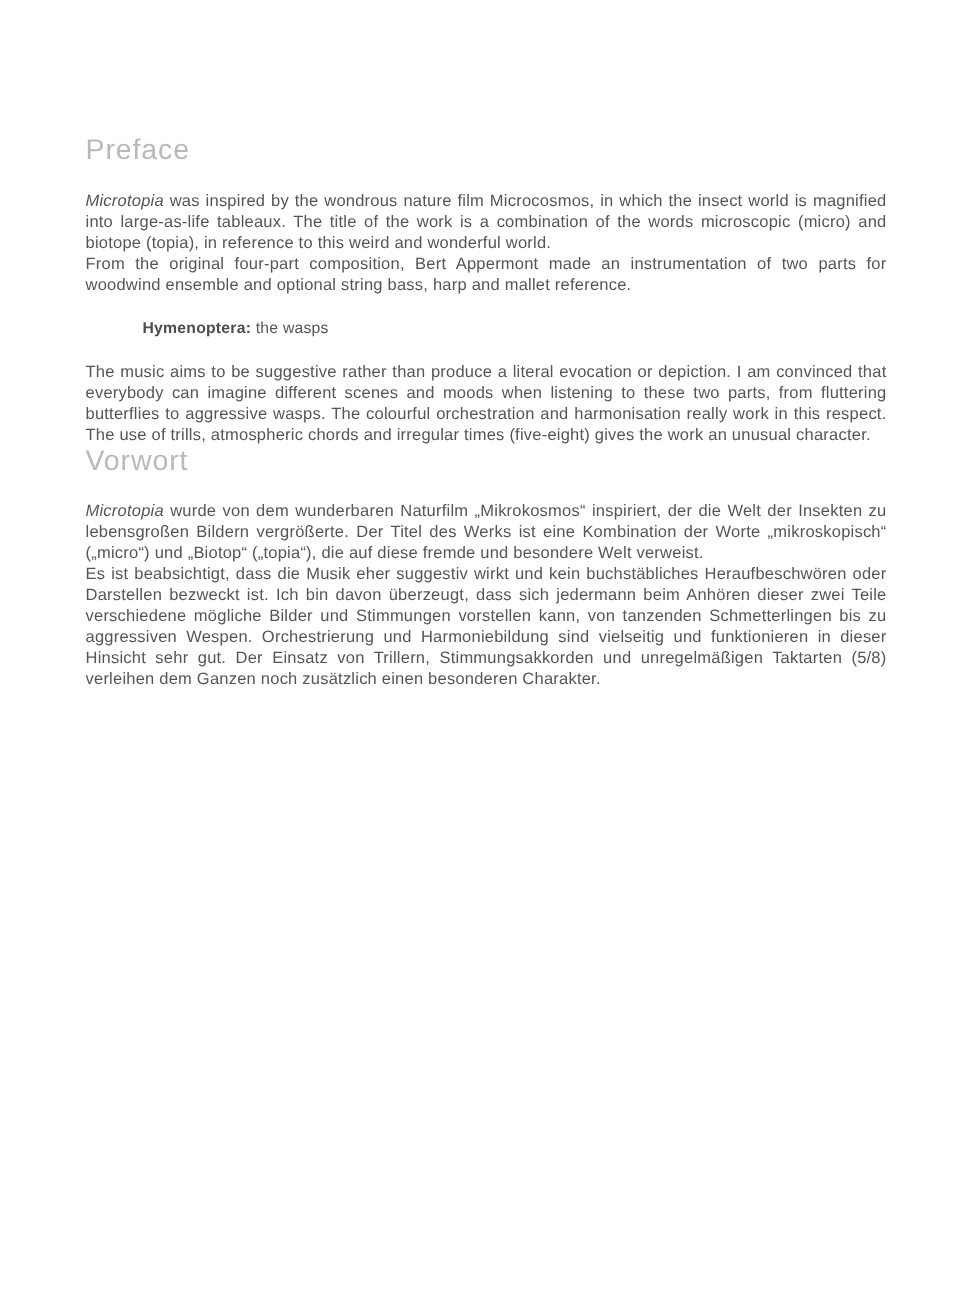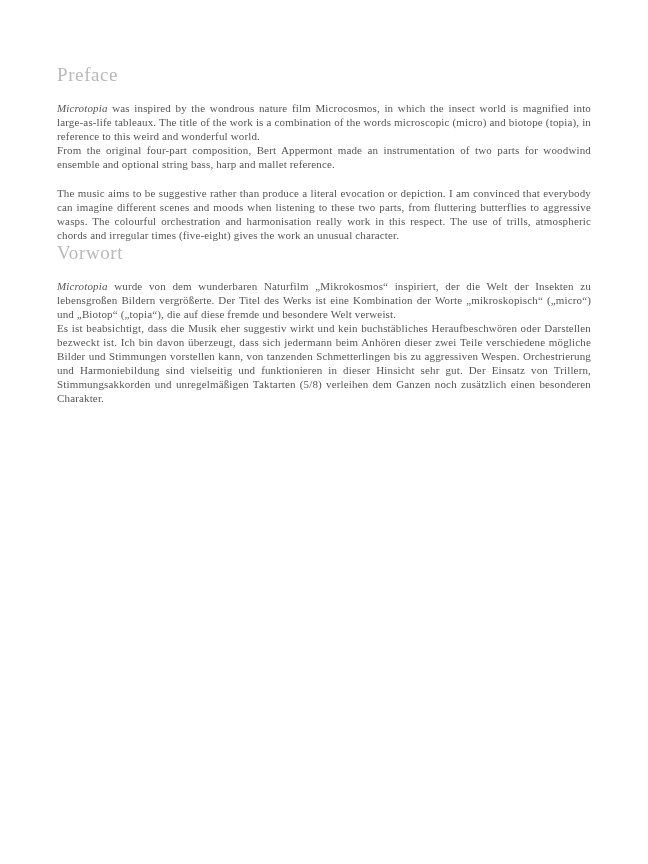--- a/index.html
+++ b/index.html
@@ -7,22 +7,22 @@
     padding: 0;
     background: #e8e8e8;
   }
   .page {
     position: relative;
     width: 648px;
     height: 864px;
     margin: 0 auto;
     background: #ffffff;
     box-sizing: border-box;
-    padding: 64px 57px 0 57px;
-    font-family: Liberation Serif, serif;
+    padding: 90px 57px 0 57px;
+    font-family: Liberation Sans, sans-serif;
     color: #555555;
     overflow: hidden;
   }
   .section { margin: 0; }
   .section + .section { }
   h1.heading {
     font-size: 19px;
     font-weight: 300;
     color: #b9b9b9;
     letter-spacing: 0.6px;
@@ -53,20 +53,23 @@
 
   <div class="section">
     <h1 class="heading">Preface</h1>
 
     <p class="para">
       <span class="italic">Microtopia</span><span> was inspired by the wondrous nature film Microcosmos, in which the insect world is magnified into large-as-life tableaux. The title of the work is a combination of the words microscopic (micro) and biotope (topia), in reference to this weird and wonderful world.</span>
       <span class="line">From the original four-part composition, Bert Appermont made an instrumentation of two parts for woodwind ensemble and optional string bass, harp and mallet reference.</span>
     </p>
 
     <div class="terms">
+      <div>
+        <span class="term">Hymenoptera:</span><span> the wasps</span>
+      </div>
     </div>
 
     <p class="para">The music aims to be suggestive rather than produce a literal evocation or depiction. I am convinced that everybody can imagine different scenes and moods when listening to these two parts, from fluttering butterflies to aggressive wasps. The colourful orchestration and harmonisation really work in this respect. The use of trills, atmospheric chords and irregular times (five-eight) gives the work an unusual character.</p>
   </div>
 
   <div class="section">
     <h1 class="heading">Vorwort</h1>
 
     <p class="para">
       <span class="italic">Microtopia</span><span> wurde von dem wunderbaren Naturfilm „Mikrokosmos“ inspiriert, der die Welt der Insekten zu lebensgroßen Bildern vergrößerte. Der Titel des Werks ist eine Kombination der Worte „mikroskopisch“ („micro“) und „Biotop“ („topia“), die auf diese fremde und besondere Welt verweist.</span>

